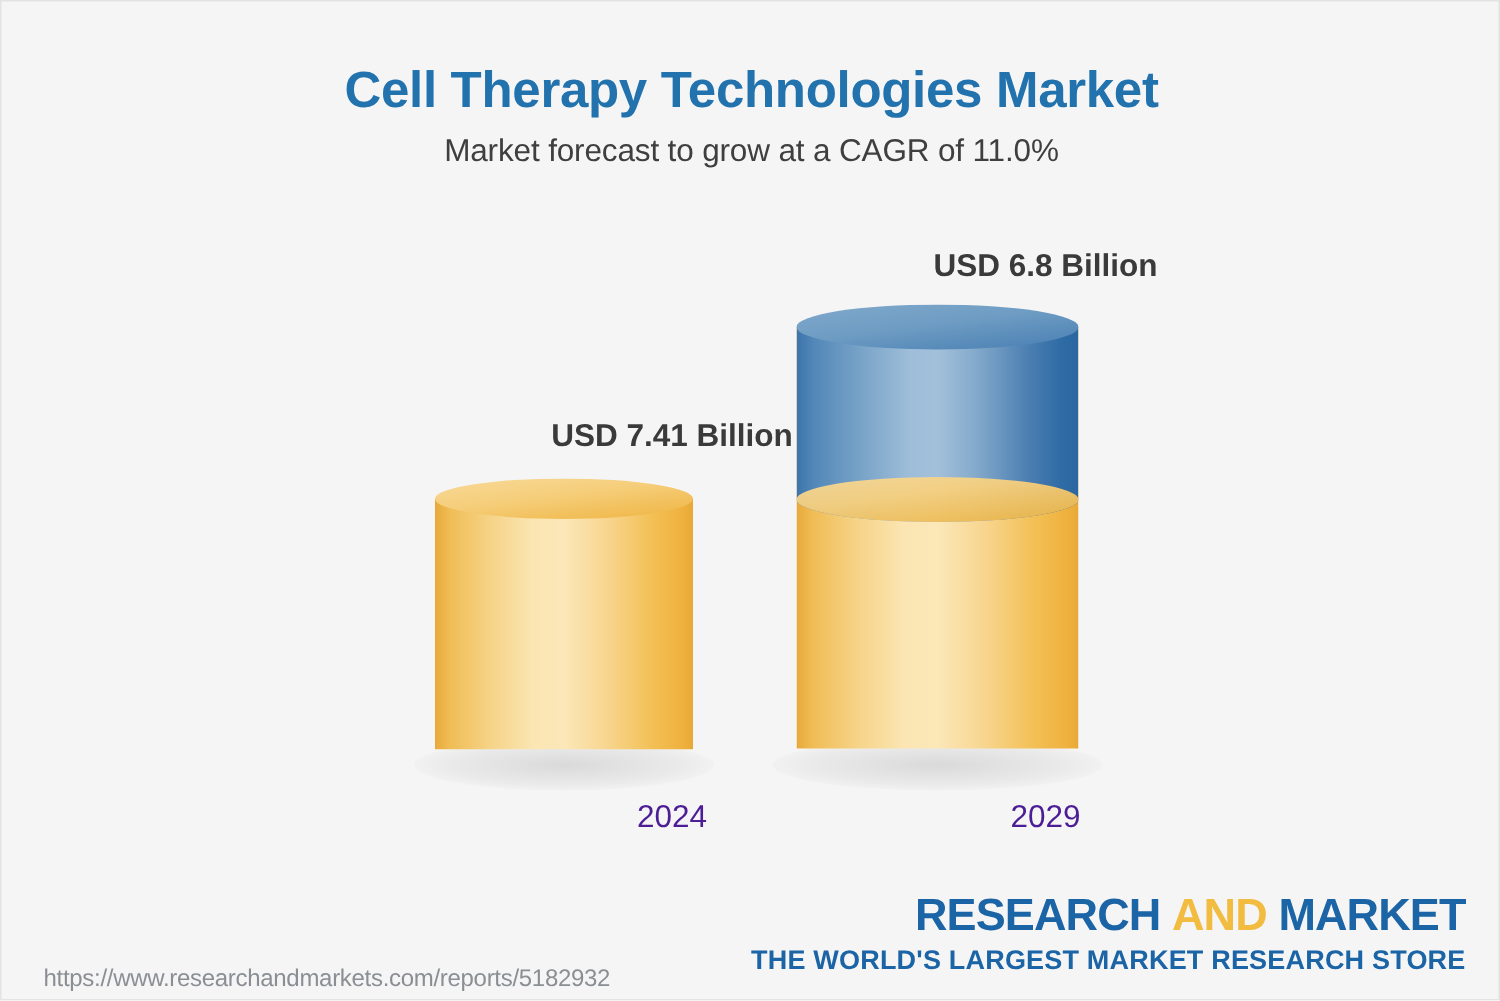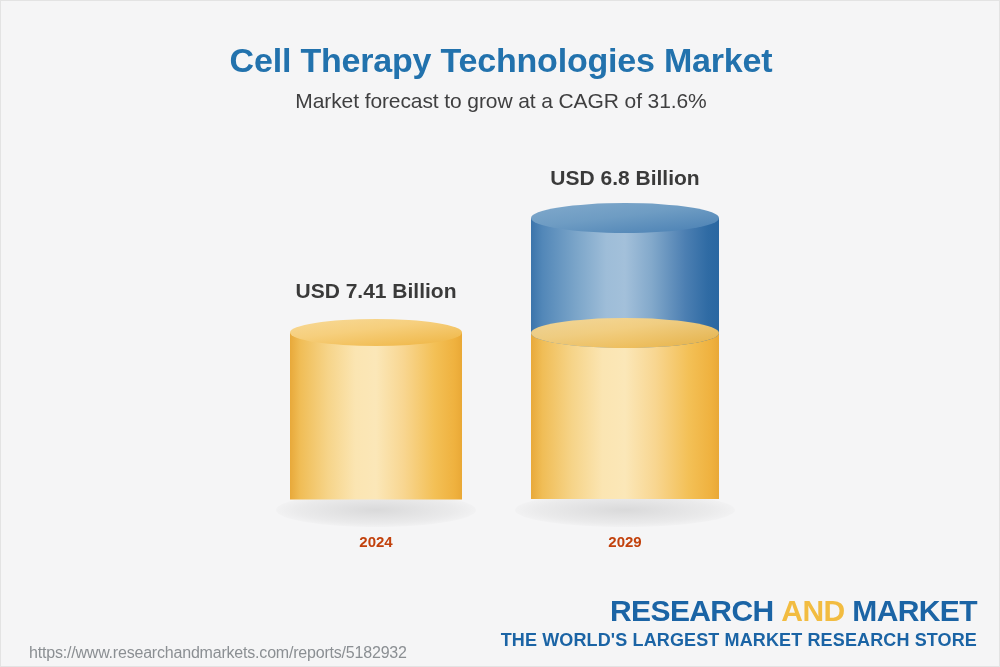--- a/index.html
+++ b/index.html
@@ -42,39 +42,39 @@
     left: 0;
     width: 1000px;
     text-align: center;
     font-size: 21px;
     font-weight: normal;
     color: #3f3f40;
     letter-spacing: -0.1px;
   }
 
   
-  .bar-group { position: absolute; }
+  .bar-group { position: absolute; padding-left: 48px; }
 
   .value-label {
     position: absolute;
     width: 100%;
     text-align: center;
     font-size: 21px;
     font-weight: bold;
     color: #3a3a3a;
     white-space: nowrap;
   }
 
   .category-label {
     position: absolute;
     width: 100%;
     text-align: center;
-    font-size: 15px;
-    font-weight: bold;
-    color: #c2410c;
+    font-size: 21px;
+    font-weight: normal;
+    color: #4c1d95;
   }
 
   .cylinder { position: absolute; }
 
   .cyl-shadow {
     position: absolute;
     border-radius: 50%;
     background: radial-gradient(ellipse at center, rgba(120,120,120,0.22) 0%, rgba(140,140,140,0.10) 55%, rgba(160,160,160,0) 78%);
     pointer-events: none;
   }
@@ -112,21 +112,21 @@
     letter-spacing: 0.13px;
     white-space: nowrap;
   }
 </style>
 </head>
 <body>
 
 <div id="canvas">
 
   <div id="chart-title">Cell Therapy Technologies Market</div>
-  <div id="chart-subtitle">Market forecast to grow at a CAGR of 31.6%</div>
+  <div id="chart-subtitle">Market forecast to grow at a CAGR of 11.0%</div>
 
   <div class="bar-group" style="left:289px; top:0; width:172px; height:667px;">
 
     <div class="value-label" style="top:278px;">USD 7.41 Billion</div>
 
     <div class="cyl-shadow" style="left:-14px; top:492px; width:200px; height:34px;"></div>
 
     <div class="cylinder" style="left:0px; top:318px; width:172px; height:194px;">
       <svg width="172" height="194" viewBox="0 0 172 194" style="display:block;">
         <defs>

